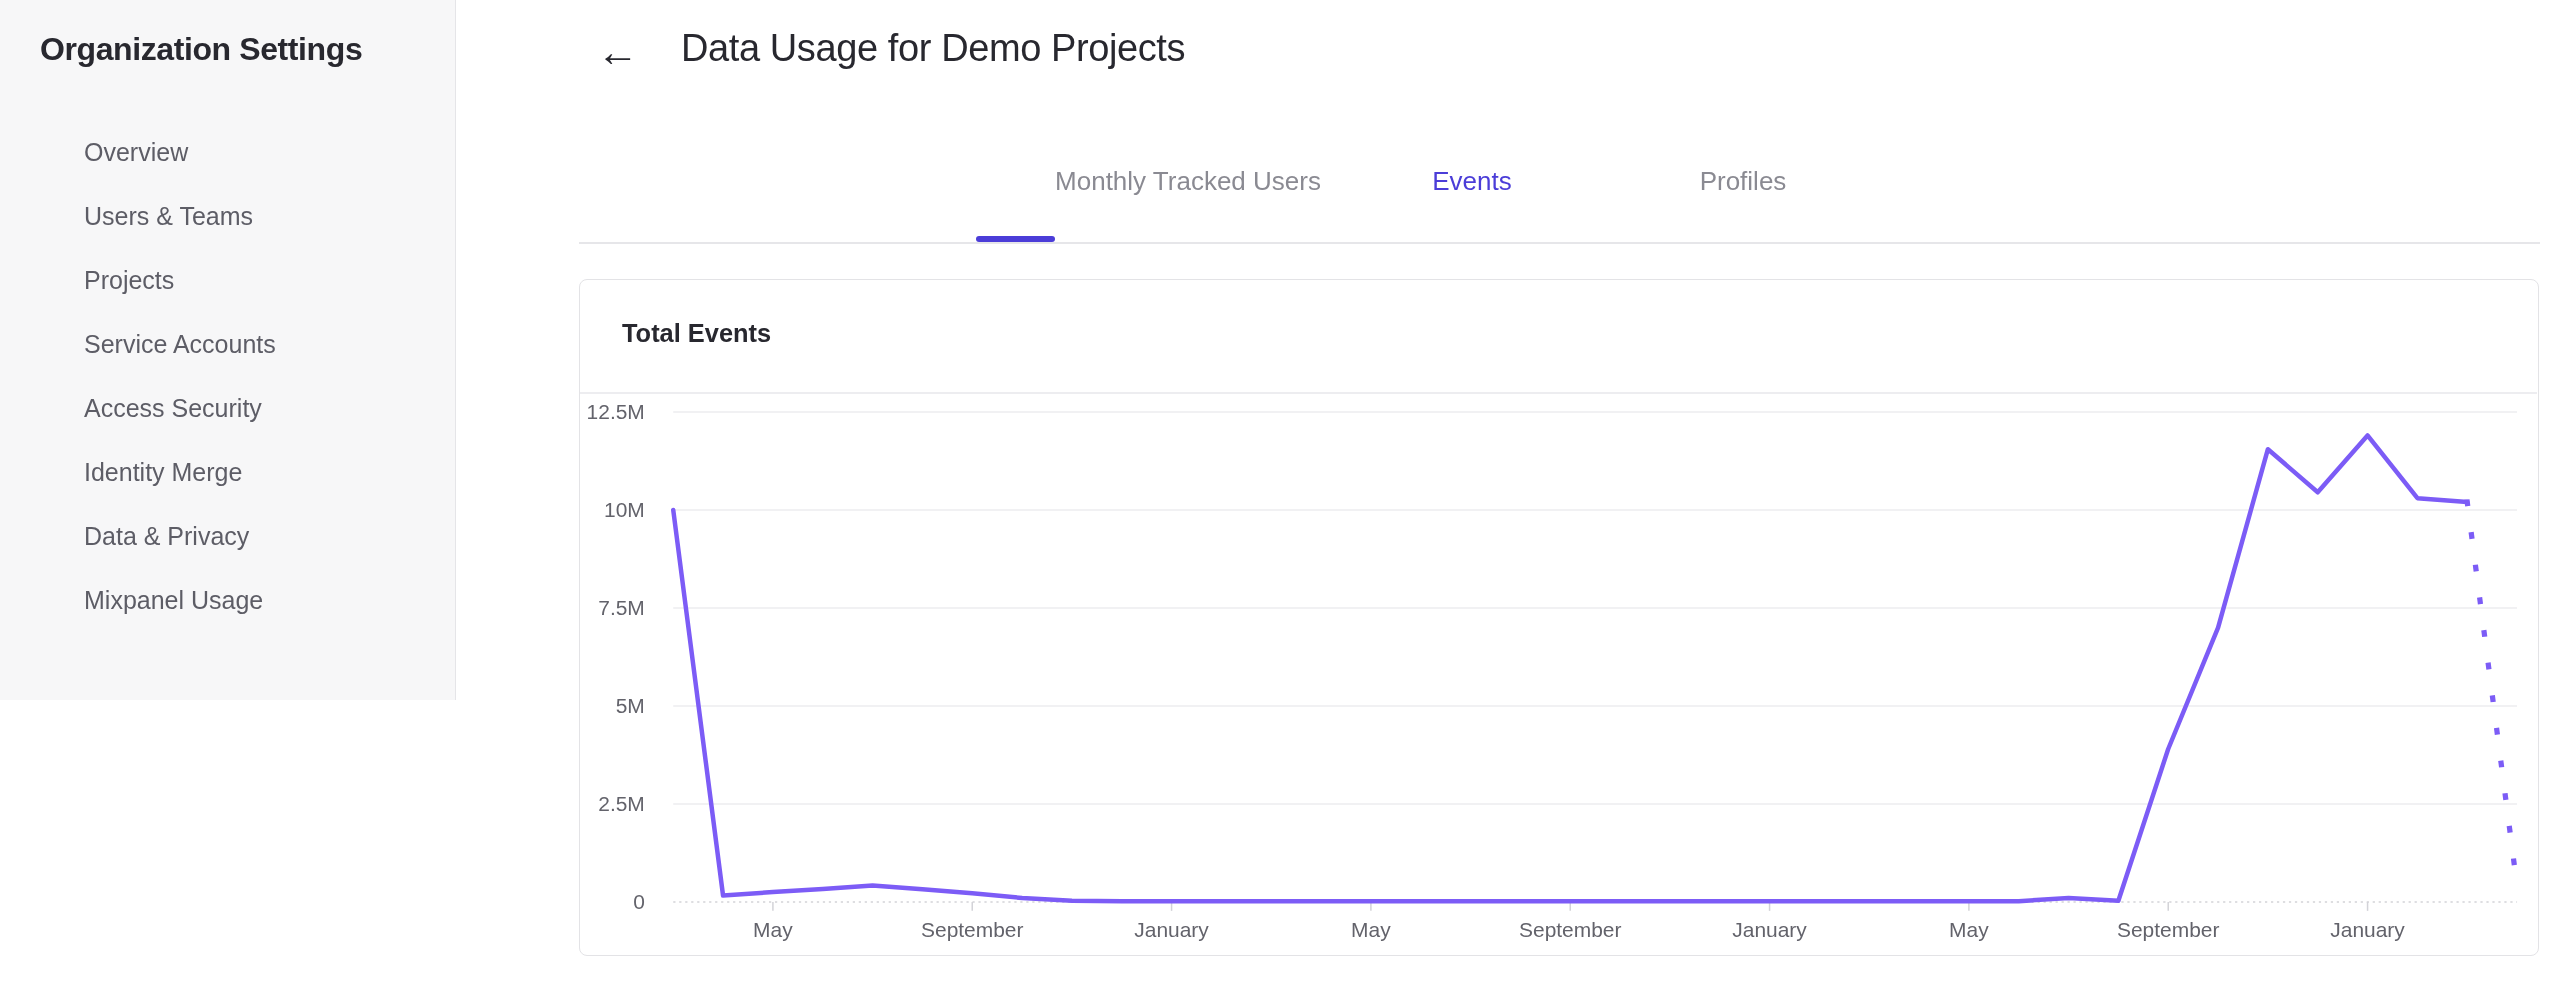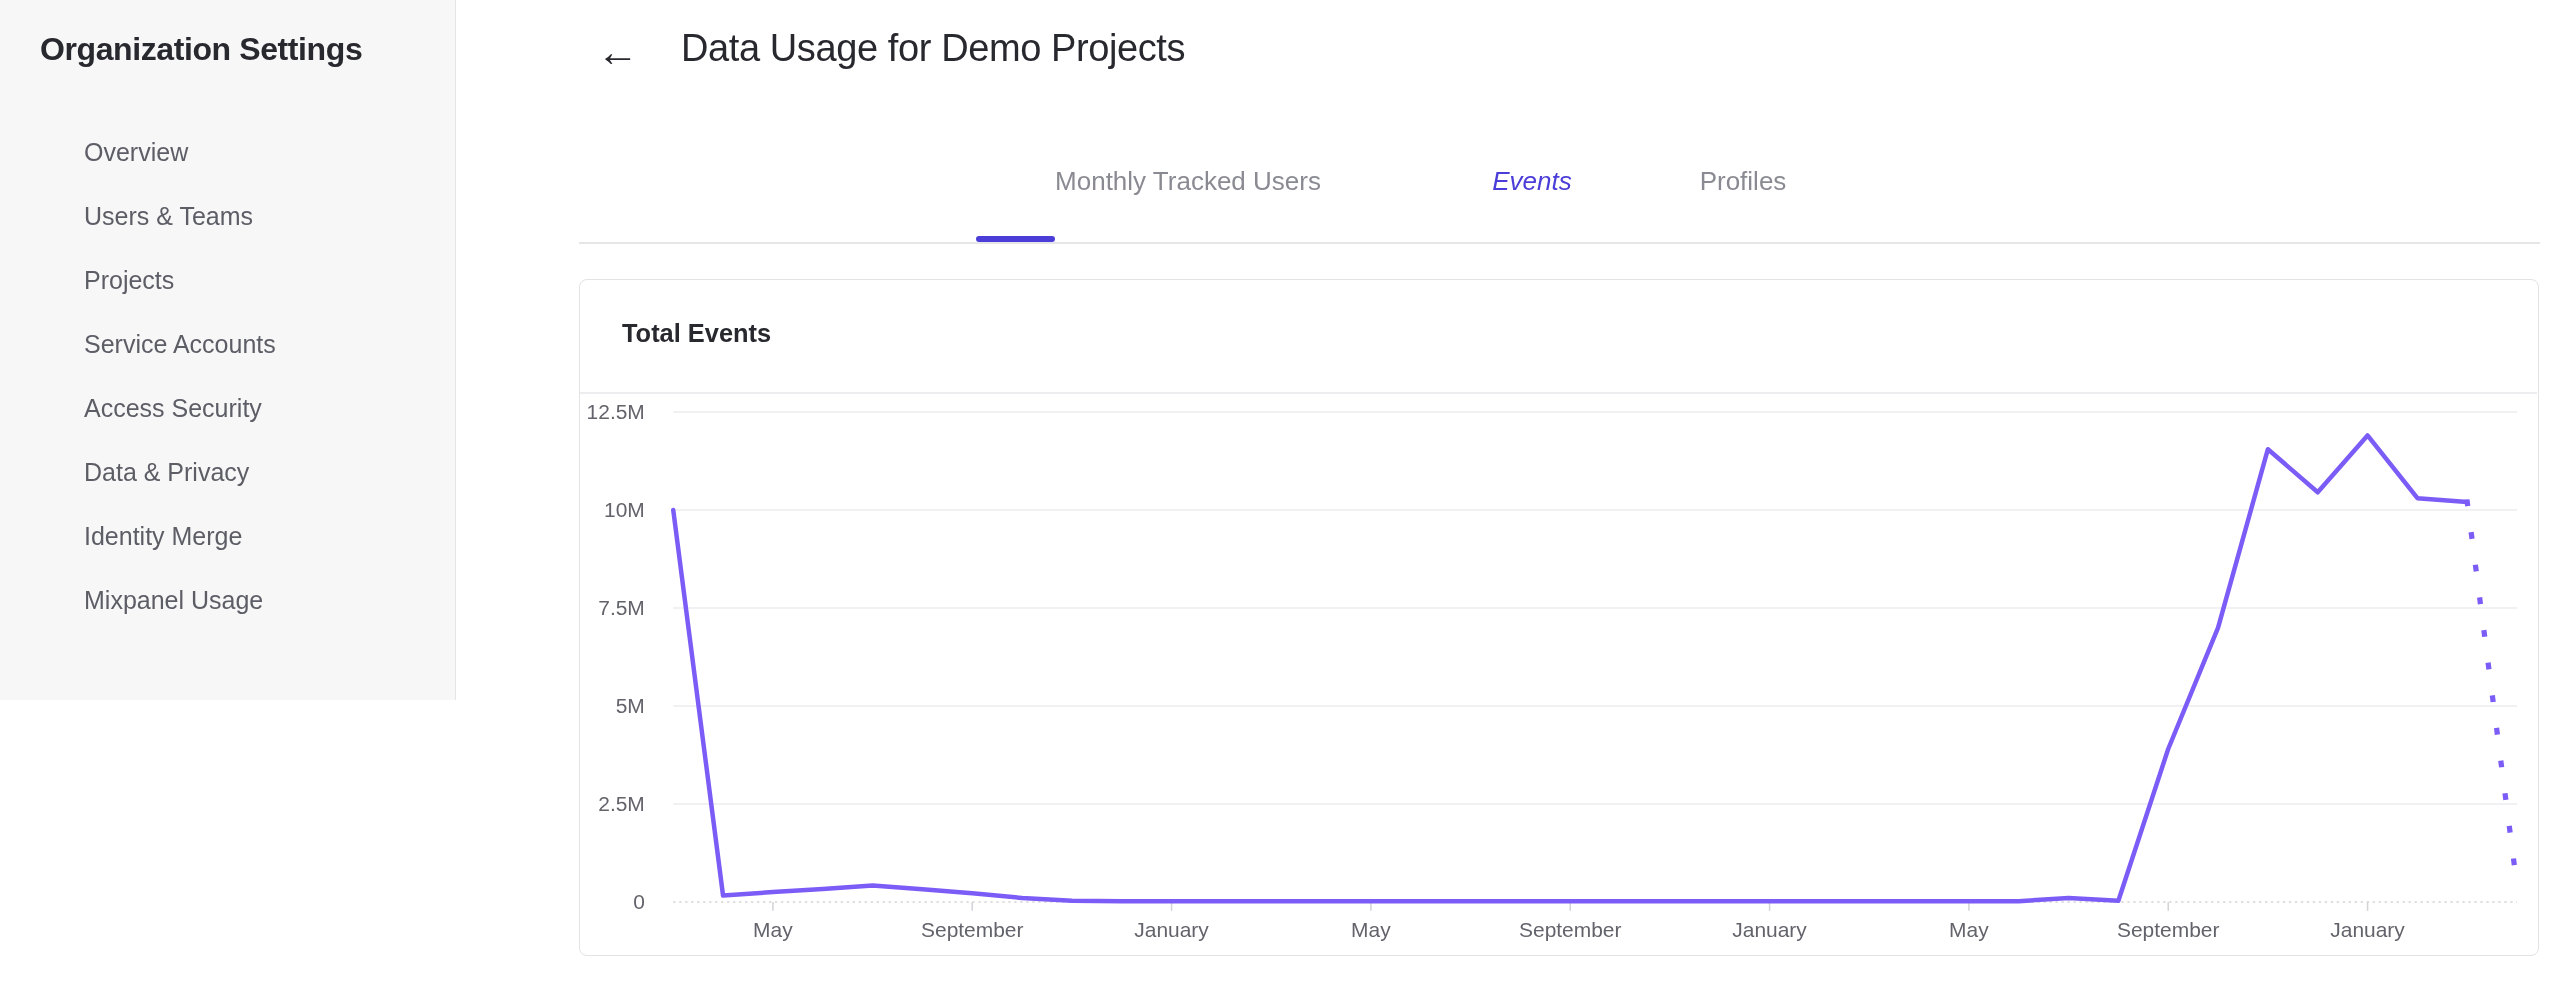--- a/index.html
+++ b/index.html
@@ -48,35 +48,35 @@
 <body>
 
 <div class="sidebar">
   <div class="sidebar-title">Organization Settings</div>
   <nav class="sidebar-nav">
       <div class="side-item">Overview</div>
       <div class="side-item">Users &amp; Teams</div>
       <div class="side-item">Projects</div>
       <div class="side-item">Service Accounts</div>
       <div class="side-item">Access Security</div>
+      <div class="side-item">Identity Merge</div>
       <div class="side-item">Data &amp; Privacy</div>
-      <div class="side-item">Identity Merge</div>
       <div class="side-item">Mixpanel Usage</div>
     </nav>
 </div>
 
 <div class="main">
   <button class="back-btn">←</button>
   <h1 class="page-title">Data Usage for Demo Projects</h1>
 
   <div class="tabs">
     <div class="tab-underline"></div>
     <div class="tabs-rule"></div>
   <div class="tab" style="left: 731px;">Monthly Tracked Users</div>
-      <div class="tab active" style="left: 1075px; font-style: italic;">Events</div>
+      <div class="tab active" style="left: 1015px;">Events</div>
       <div class="tab" style="left: 1286px;">Profiles</div>
     </div>
 
   <div class="card">
     <div class="card-title">Total Events</div>
     <div class="card-divider"></div>
     <div class="chart-wrap"><svg width="1957" height="561" viewBox="0 0 2615 750">
           <line x1="124" y1="679" x2="2589" y2="679" stroke="var(--baseline)" stroke-width="2" stroke-dasharray="3 5"></line>
           <text x="86" y="688" text-anchor="end" font-size="28" fill="var(--axis)">0</text>
           <line x1="124" y1="548" x2="2589" y2="548" stroke="var(--grid)" stroke-width="2"></line>

